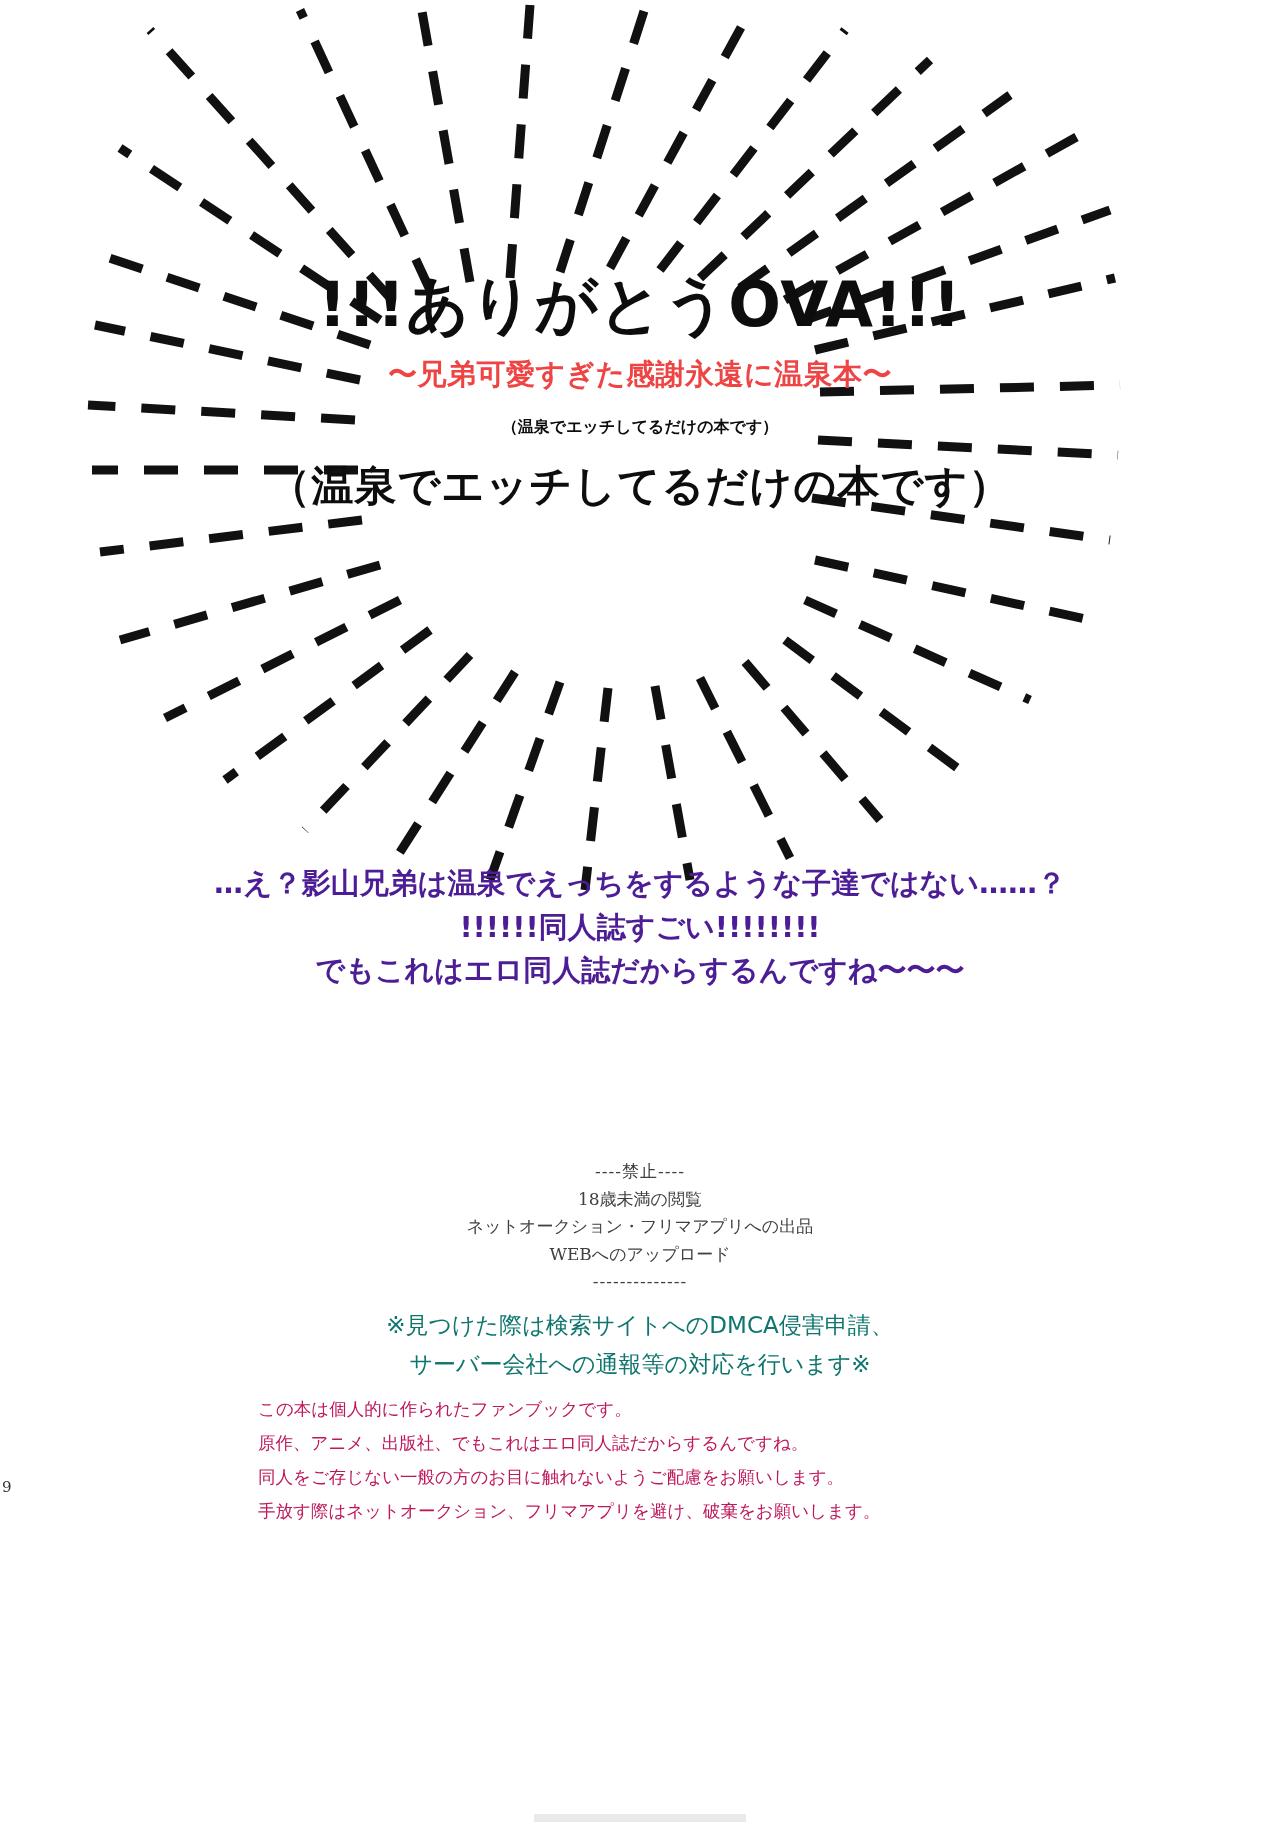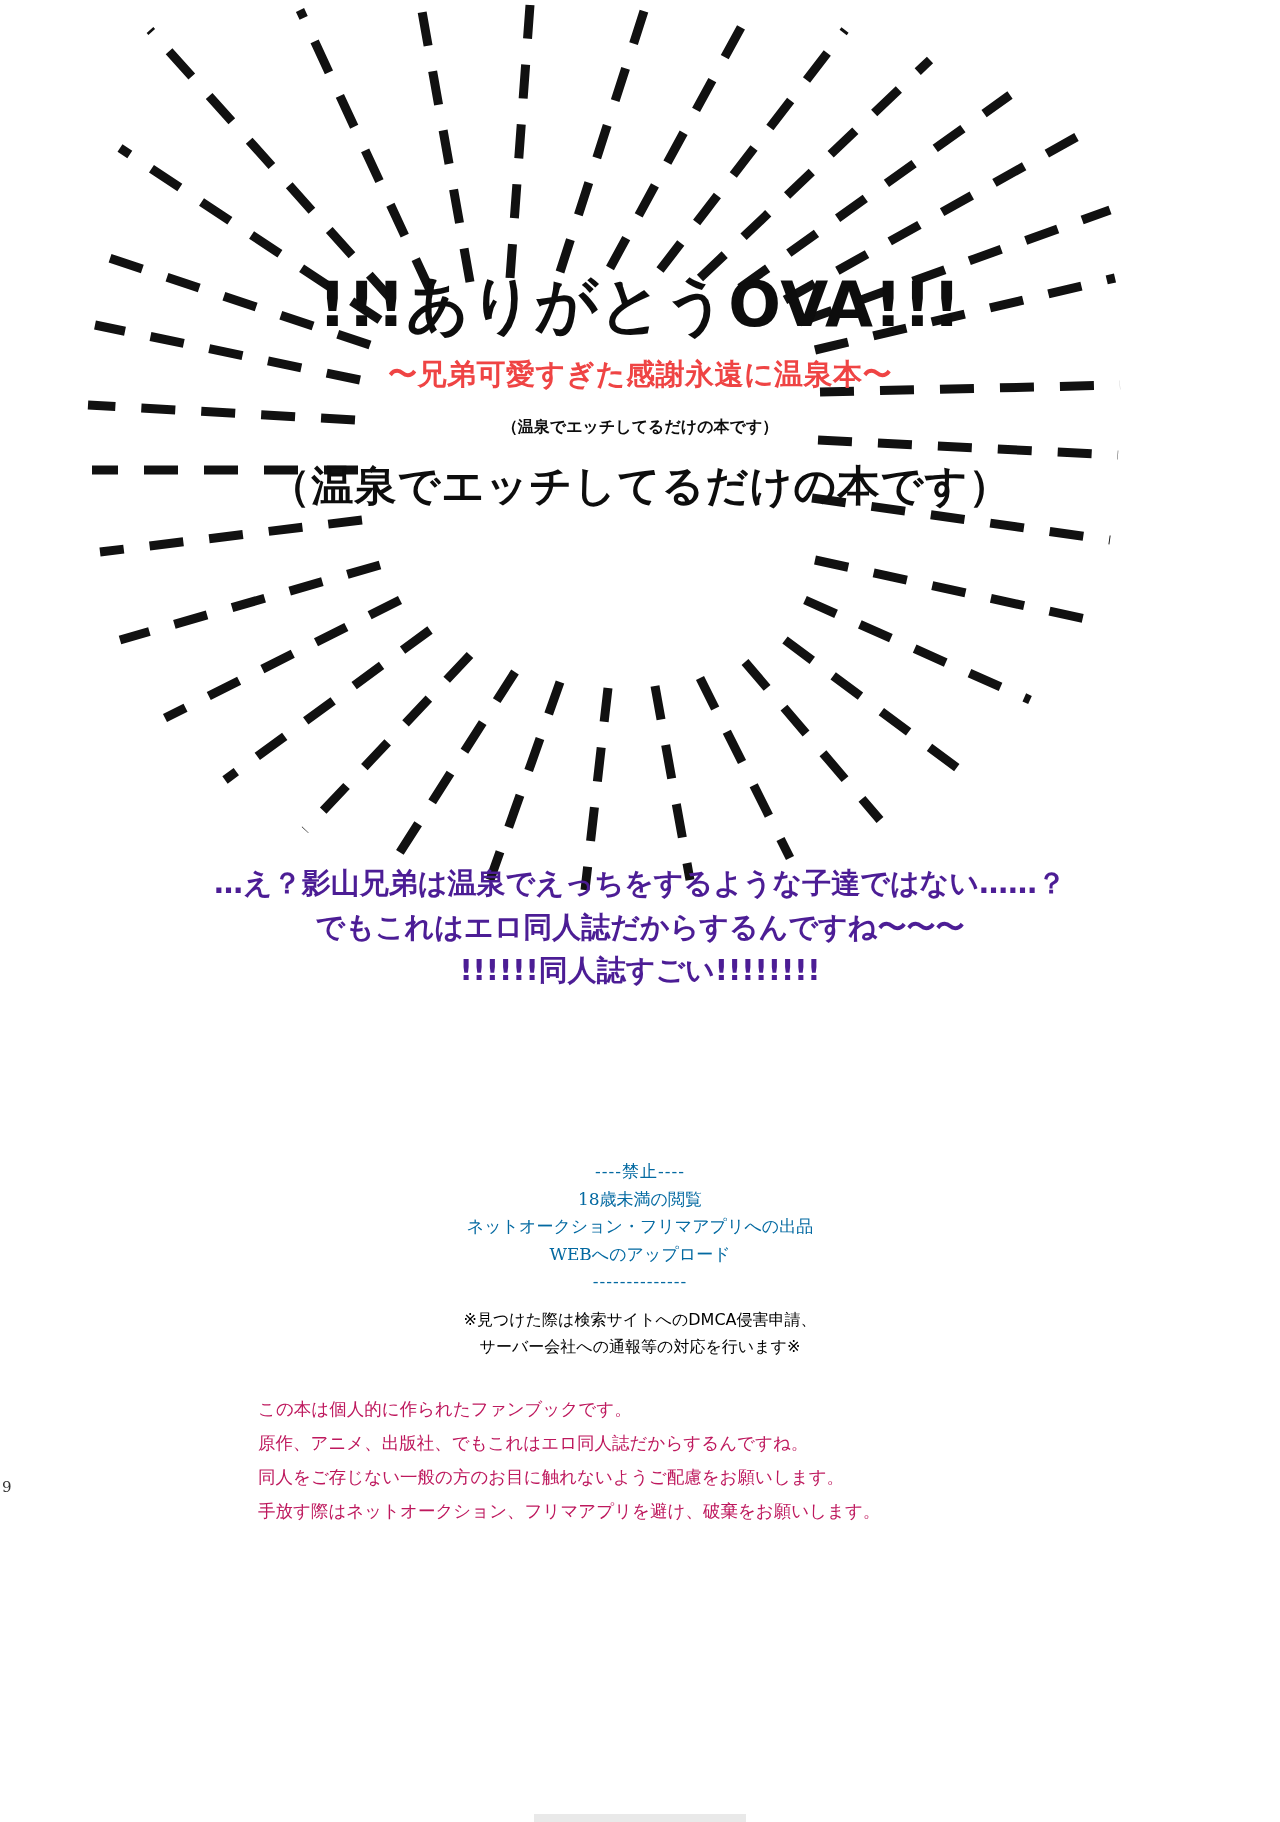--- a/index.html
+++ b/index.html
@@ -87,37 +87,37 @@
   
   .notice-block {
     position: absolute;
     left: 0;
     top: 1158px;
     width: 1280px;
     text-align: center;
     font-family: "DejaVu Serif", serif;
     font-size: 17px;
     line-height: 1.62;
-    color: #0369a1;
+    color: #404040;
   }
   .notice-dashes {
     font-family: "DejaVu Serif", serif;
     font-size: 17px;
     letter-spacing: 1px;
   }
   .dmca-block {
     position: absolute;
     left: 0;
     top: 1306px;
     width: 1280px;
     text-align: center;
     font-family: "DejaVu Sans", sans-serif;
-    font-size: 16px;
+    font-size: 23px;
     line-height: 1.7;
-    color: #000000;
+    color: #0f766e;
   }
   .fanbook-block {
     position: absolute;
     left: 258px;
     top: 1392px;
     width: 760px;
     text-align: left;
     font-family: "DejaVu Sans", sans-serif;
     font-size: 17.5px;
     line-height: 1.95;
@@ -189,22 +189,22 @@
 
   <div class="title-block">
     <h1 class="main-title">!!!ありがとうOVA!!!</h1>
     <div class="sub-title">〜兄弟可愛すぎた感謝永遠に温泉本〜</div>
     <div class="small-note">（温泉でエッチしてるだけの本です）</div>
     <div class="big-note">（温泉でエッチしてるだけの本です）</div>
   </div>
 
   <div class="comment-block">
     <div>…え？影山兄弟は温泉でえっちをするような子達ではない……？</div>
+    <div>!!!!!!同人誌すごい!!!!!!!!</div>
     <div>でもこれはエロ同人誌だからするんですね〜〜〜</div>
-    <div>!!!!!!同人誌すごい!!!!!!!!</div>
   </div>
 
   <div class="notice-block">
     <div class="notice-dashes">----禁止----</div>
     <div>18歳未満の閲覧</div>
     <div>ネットオークション・フリマアプリへの出品</div>
     <div>WEBへのアップロード</div>
     <div class="notice-dashes">--------------</div>
   </div>
 

